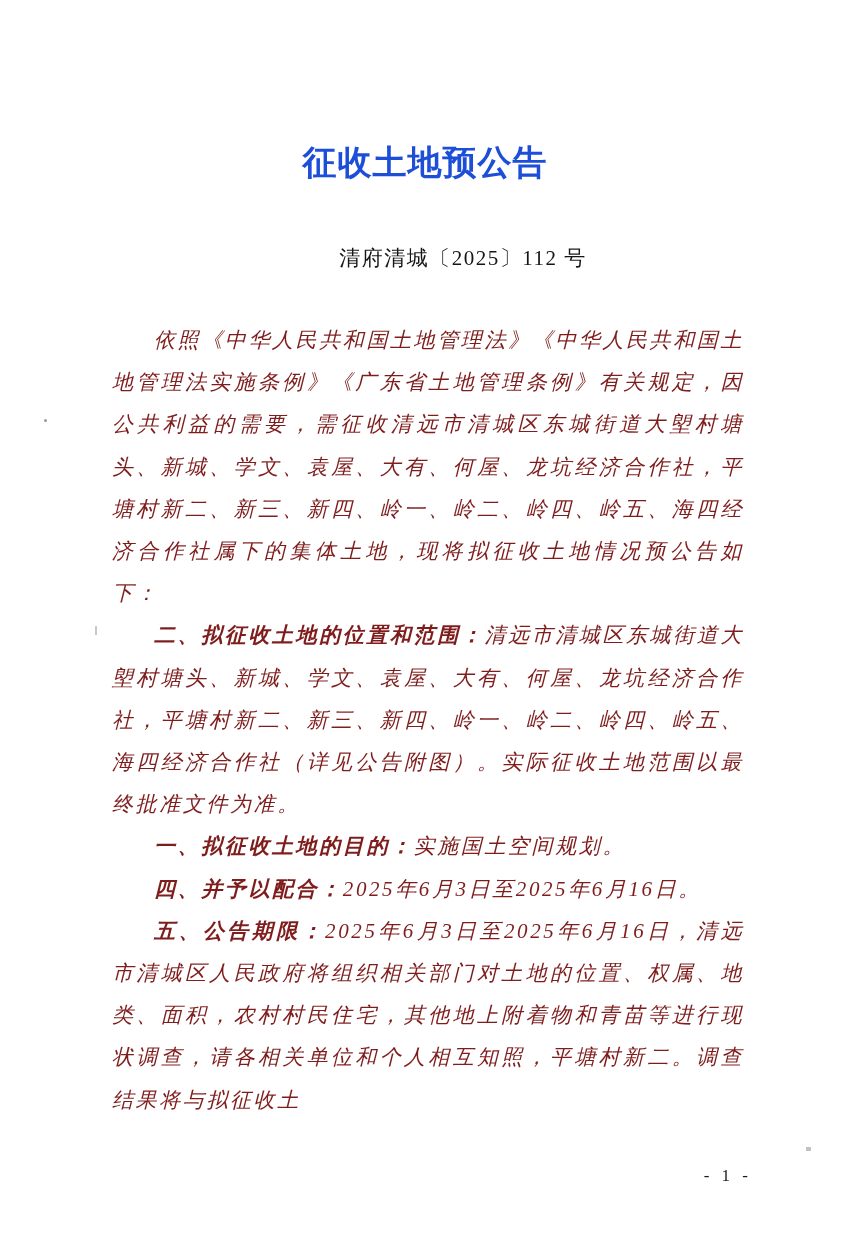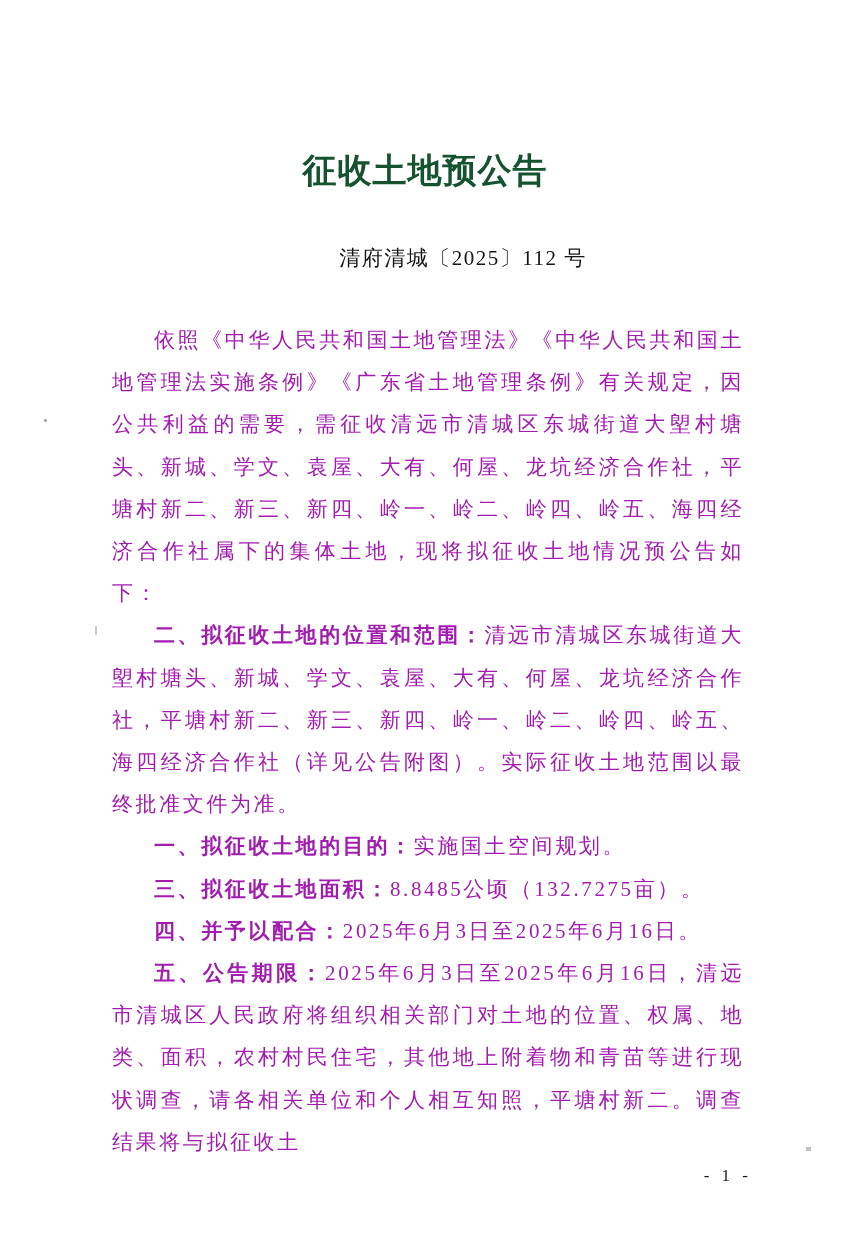--- a/index.html
+++ b/index.html
@@ -11,50 +11,51 @@
     position: relative;
     width: 850px;
     height: 1243px;
     background: #ffffff;
     color: #111111;
     font-family: "Liberation Serif", "DejaVu Serif", serif;
     overflow: hidden;
   }
   .doc-title {
     position: absolute;
-    top: 148px;
+    top: 140px;
     left: 0;
     width: 100%;
     margin: 0;
     text-align: center;
     font-size: 34px;
     font-weight: bold;
     letter-spacing: 1px;
-    color: #14532d;
+    color: #1d4ed8;
   }
   .doc-number {
     position: absolute;
     top: 244px;
     left: 0;
     width: 100%;
     text-align: center;
     font-size: 21px;
     letter-spacing: 1.5px;
     color: #151515;
     padding-left: 38px;
   }
   .doc-body {
     position: absolute;
     top: 319px;
     left: 112px;
     width: 632px;
     font-size: 21px;
     line-height: 42.2px;
     text-align: justify;
-    color: #a21caf;
+    color: #7f1d1d;
+    font-style: italic;
   }
   .para {
     margin: 0;
     text-indent: 2em;
     letter-spacing: 2.6px;
   }
   .para-label {
     font-weight: bold;
     font-family: "Liberation Sans", "DejaVu Sans", sans-serif;
   }
@@ -83,21 +84,20 @@
 
   <div class="doc-number">清府清城〔2025〕112 号</div>
 
   <div class="doc-body">
     <p class="para"><span class="para-label"></span><span>依照《中华人民共和国土地管理法》《中华人民共和国土地管理法实施条例》《广东省土地管理条例》有关规定，因公共利益的需要，需征收清远市清城区东城街道大塱村塘头、新城、学文、袁屋、大有、何屋、龙坑经济合作社，平塘村新二、新三、新四、岭一、岭二、岭四、岭五、海四经济合作社属下的集体土地，现将拟征收土地情况预公告如下：</span></p>
 
     <p class="para"><span class="para-label">二、拟征收土地的位置和范围：</span><span>清远市清城区东城街道大塱村塘头、新城、学文、袁屋、大有、何屋、龙坑经济合作社，平塘村新二、新三、新四、岭一、岭二、岭四、岭五、海四经济合作社（详见公告附图）。实际征收土地范围以最终批准文件为准。</span></p>
 
     <p class="para"><span class="para-label">一、拟征收土地的目的：</span><span>实施国土空间规划。</span></p>
 
-    <p class="para"><span class="para-label">三、拟征收土地面积：</span><span>8.8485公顷（132.7275亩）。</span></p>
 
     <p class="para"><span class="para-label">四、并予以配合：</span><span>2025年6月3日至2025年6月16日。</span></p>
 
     <p class="para"><span class="para-label">五、公告期限：</span><span>2025年6月3日至2025年6月16日，清远市清城区人民政府将组织相关部门对土地的位置、权属、地类、面积，农村村民住宅，其他地上附着物和青苗等进行现状调查，请各相关单位和个人相互知照，平塘村新二。调查结果将与拟征收土</span></p>
   </div>
 
   <div class="page-footer">- 1 -</div>
 
   <div class="speck speck-1"></div>
   <div class="speck speck-2"></div>

